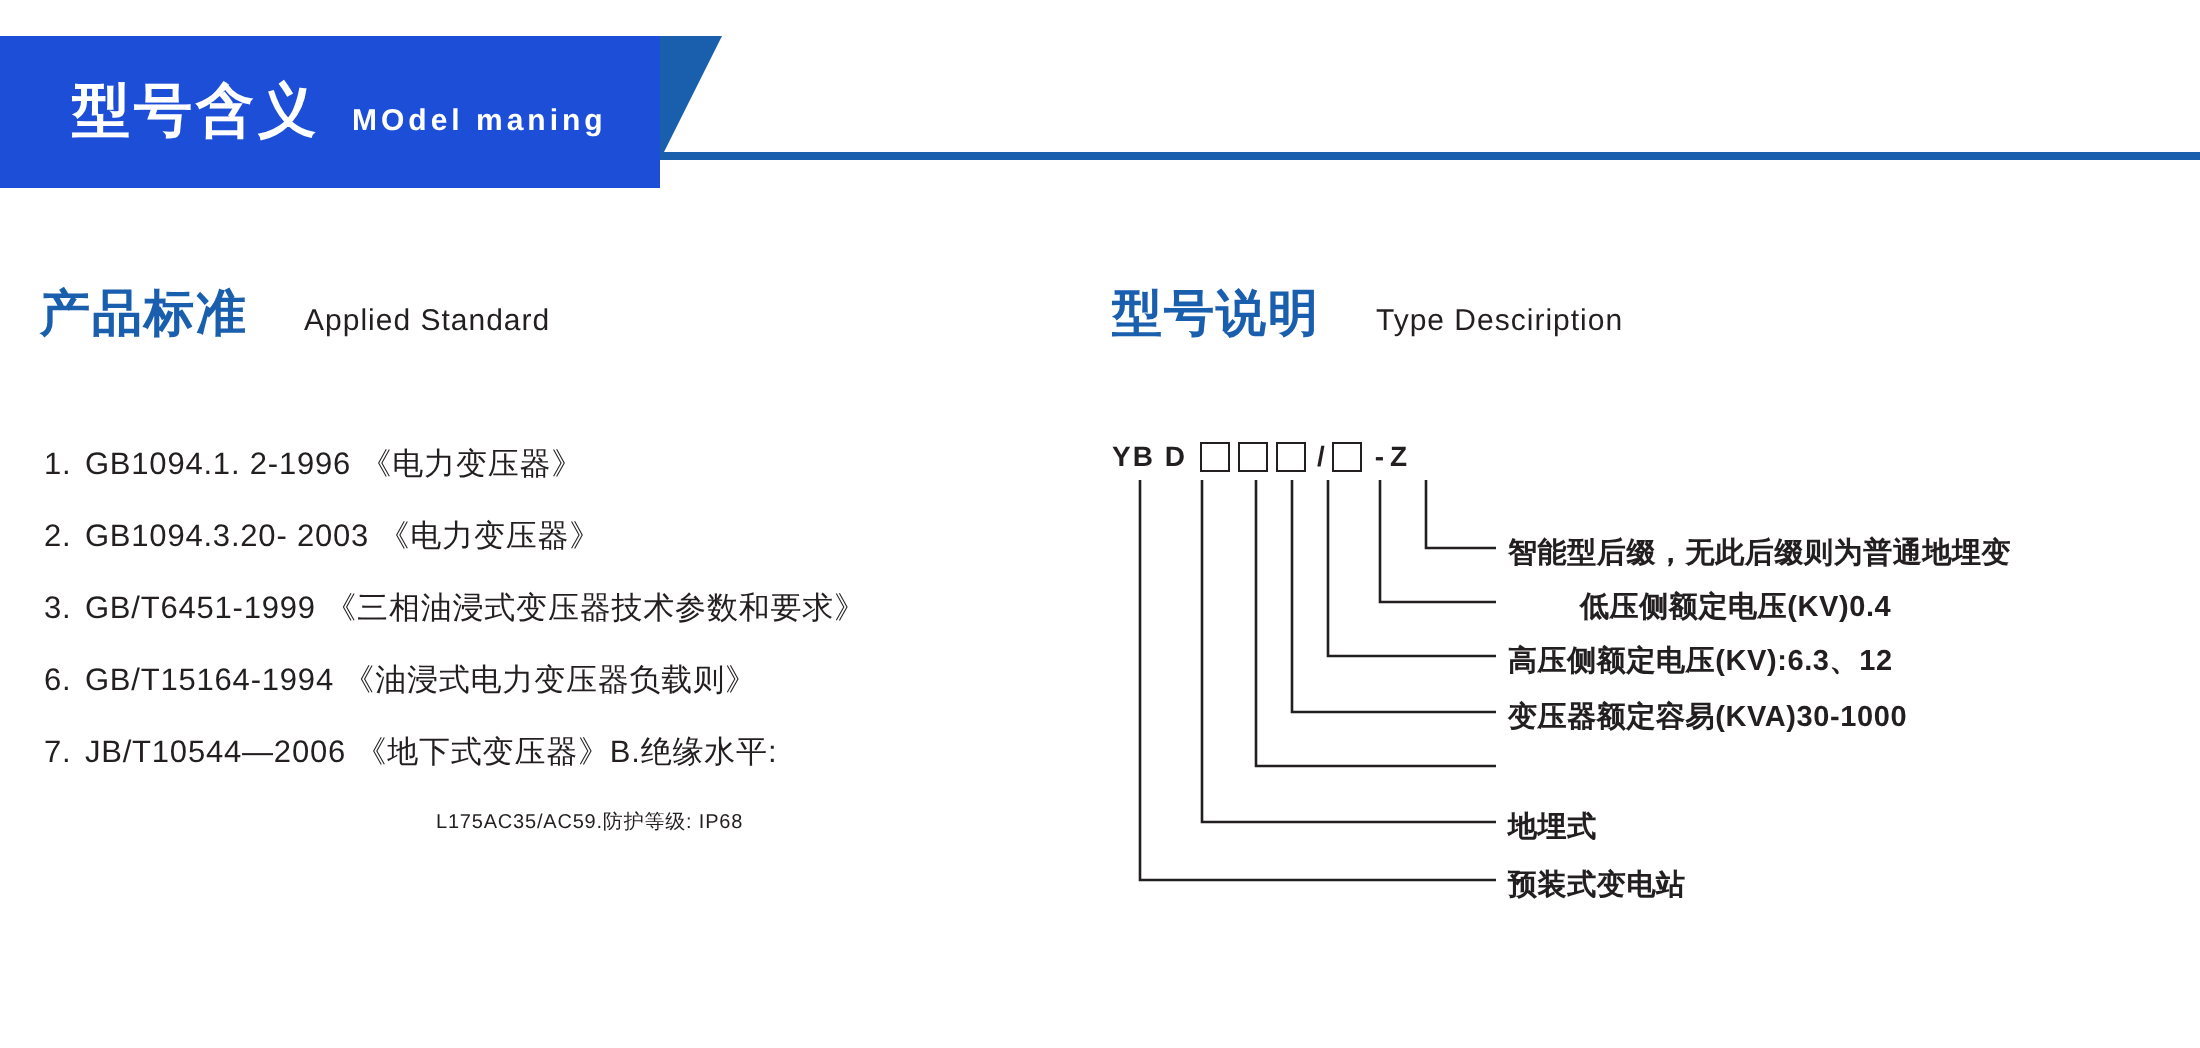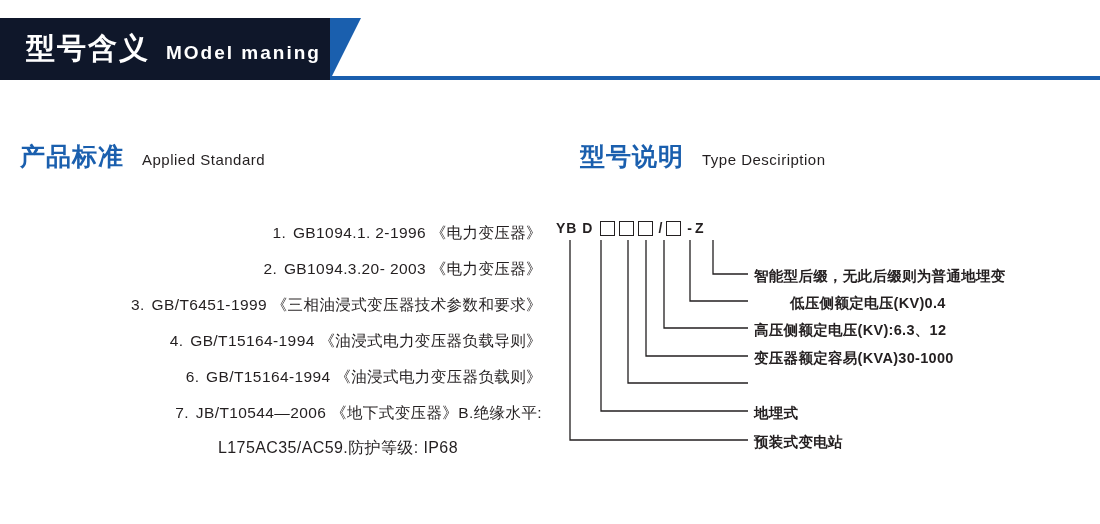--- a/index.html
+++ b/index.html
@@ -15,25 +15,25 @@
     overflow: hidden;
     position: relative;
   }
 
   
   .banner {
     position: absolute;
     left: 0;
     top: 18px;
     width: 330px;
-    height: 62px;
-    background: #0f172a;
+    height: 76px;
+    background: #1d4ed8;
     display: flex;
     align-items: center;
-    padding-left: 26px;
+    padding-left: 36px;
     box-sizing: border-box;
     z-index: 2;
   }
   .banner::after {
     content: "";
     position: absolute;
     right: -31px;
     top: 0;
     width: 0;
     height: 0;
@@ -42,21 +42,21 @@
     border-color: #1a5fae transparent transparent transparent;
   }
   .banner-title {
     color: #ffffff;
     font-size: 29px;
     font-weight: bold;
     letter-spacing: 2px;
   }
   .banner-sub {
     color: #ffffff;
-    font-size: 19px;
+    font-size: 15px;
     letter-spacing: 2px;
     margin-left: 16px;
     margin-top: 8px;
     font-weight: bold;
   }
   .banner-rule {
     position: absolute;
     left: 0;
     top: 76px;
     width: 1100px;
@@ -73,44 +73,43 @@
   }
   .sec-head .cn {
     font-size: 25px;
     font-weight: bold;
     color: #1a5fae;
     letter-spacing: 1px;
   }
   .sec-head .en {
     font-size: 15px;
     color: #231f20;
-    margin-left: 18px;
+    margin-left: 28px;
     letter-spacing: 0.5px;
   }
   #std-head { left: 20px; top: 140px; }
-  #type-head { left: 580px; top: 140px; }
+  #type-head { left: 556px; top: 140px; }
 
   
   .std-list {
     position: absolute;
     left: 22px;
     top: 215px;
     width: 520px;
   }
   .std-item {
     font-size: 15.5px;
     line-height: 36px;
     white-space: nowrap;
     letter-spacing: 0.4px;
-    text-align: right;
   }
   .std-item .num { margin-right: 2px; }
   .std-item .cont { }
   .std-cont-line {
-    font-size: 16px;
+    font-size: 10px;
     line-height: 34px;
     padding-left: 196px;
     white-space: nowrap;
     letter-spacing: 0.4px;
   }
 
   
   .code-row {
     position: absolute;
     left: 556px;
@@ -184,24 +183,20 @@
   </div>
   <div class="std-item">
     <span class="num">2.</span>
     <span class="cont">GB1094.3.20- 2003 《电力变压器》</span>
   </div>
   <div class="std-item">
     <span class="num">3.</span>
     <span class="cont">GB/T6451-1999  《三相油浸式变压器技术参数和要求》</span>
   </div>
   <div class="std-item">
-    <span class="num">4.</span>
-    <span class="cont">GB/T15164-1994 《油浸式电力变压器负载导则》</span>
-  </div>
-  <div class="std-item">
     <span class="num">6.</span>
     <span class="cont">GB/T15164-1994 《油浸式电力变压器负载则》</span>
   </div>
   <div class="std-item">
     <span class="num">7.</span>
     <span class="cont">JB/T10544—2006 《地下式变压器》B.绝缘水平:</span>
   </div>
   <div class="std-cont-line">L175AC35/AC59.防护等级: IP68</div>
 </div>
 

